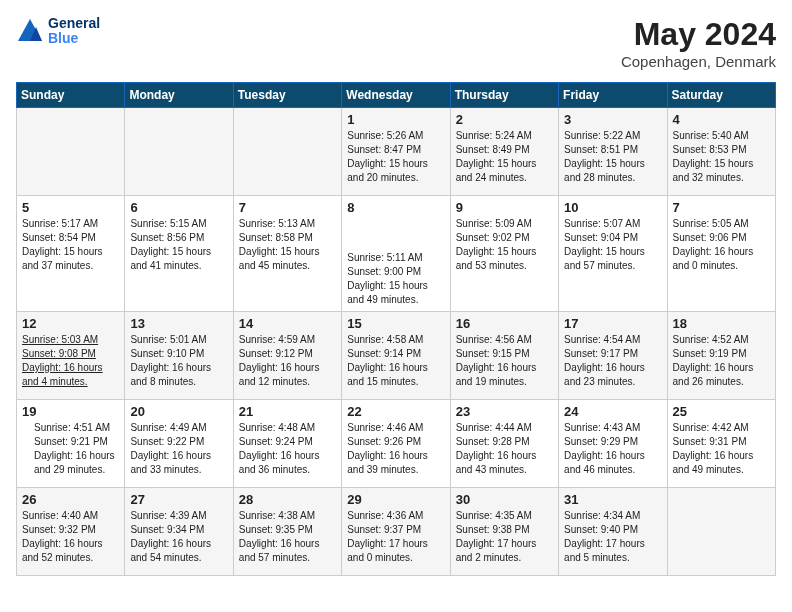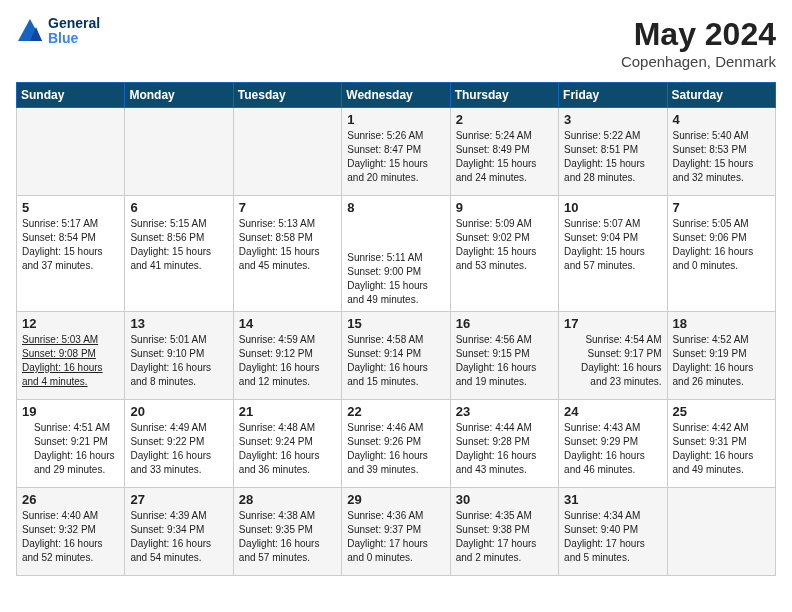--- a/index.html
+++ b/index.html
@@ -229,21 +229,21 @@
         </td>
         <td>
           <div class="day-number">16</div>
           <div class="day-info" style="white-space: pre-line;">Sunrise: 4:56 AM
 Sunset: 9:15 PM
 Daylight: 16 hours
 and 19 minutes.</div>
         </td>
         <td>
           <div class="day-number">17</div>
-          <div class="day-info" style="white-space: pre-line; text-align: right;">Sunrise: 4:54 AM
+          <div class="day-info" style="white-space: pre-line;">Sunrise: 4:54 AM
 Sunset: 9:17 PM
 Daylight: 16 hours
 and 23 minutes.</div>
         </td>
         <td>
           <div class="day-number">18</div>
           <div class="day-info" style="white-space: pre-line;">Sunrise: 4:52 AM
 Sunset: 9:19 PM
 Daylight: 16 hours
 and 26 minutes.</div>

